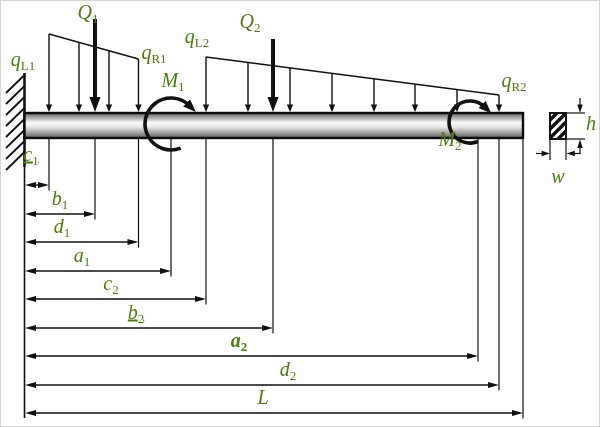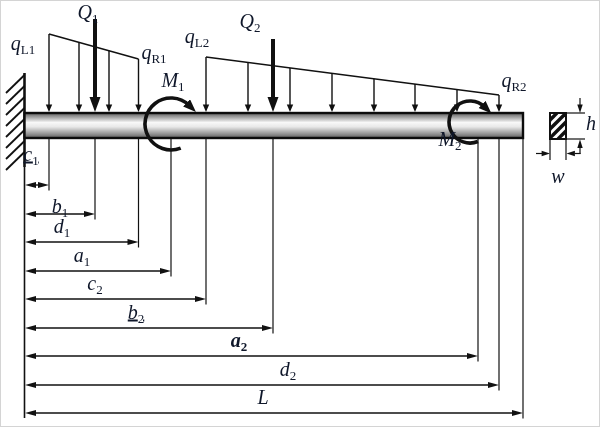--- a/index.html
+++ b/index.html
@@ -4,21 +4,21 @@
 <style>
   html,body{margin:0;padding:0;background:#fff;}
   #figure{
     position:relative;width:600px;height:427px;background:#ffffff;
     border:1px solid #d4d4d4;box-sizing:border-box;overflow:hidden;
     font-family:"Liberation Serif", serif;
   }
   #diagram{position:absolute;left:0;top:0;}
   .lbl{
     position:absolute;transform:translate(-50%,-50%);
-    font-style:italic;font-size:20px;color:#0f172a;line-height:1;
+    font-style:italic;font-size:20px;color:#4d7c0f;line-height:1;
     white-space:nowrap;user-select:none;
   }
   .lbl .s{font-style:normal;font-size:13px;vertical-align:-4px;letter-spacing:0;}
 </style>
 </head>
 <body>
 
 <div id="figure">
 
   <svg id="diagram" width="600" height="427" viewBox="0 0 600 427">
@@ -207,33 +207,33 @@
           <line x1="535" y1="152.5" x2="541" y2="152.5"></line>
           <polygon points="549,152.5 540.6,149.8 540.6,155.2" stroke="none"></polygon>
           <line x1="573.5" y1="152.5" x2="579.5" y2="152.5"></line>
           <polygon points="565.5,152.5 573.9,149.8 573.9,155.2" stroke="none"></polygon>
         </g>
       </g>
     </g>
   </svg>
 
   <div id="labels">
-    <div class="lbl" style="left:22px;top:43px"><span class="b">q</span><span class="s">L1</span></div>
+    <div class="lbl" style="left:22px;top:59px"><span class="b">q</span><span class="s">L1</span></div>
     <div class="lbl" style="left:87px;top:12px"><span class="b">Q</span><span class="s">1</span></div>
     <div class="lbl" style="left:153px;top:52px"><span class="b">q</span><span class="s">R1</span></div>
     <div class="lbl" style="left:172px;top:80px"><span class="b">M</span><span class="s">1</span></div>
     <div class="lbl" style="left:196px;top:36px"><span class="b">q</span><span class="s">L2</span></div>
     <div class="lbl" style="left:249px;top:21px"><span class="b">Q</span><span class="s">2</span></div>
     <div class="lbl" style="left:513px;top:80px"><span class="b">q</span><span class="s">R2</span></div>
     <div class="lbl" style="left:449px;top:139px"><span class="b">M</span><span class="s">2</span></div>
     <div class="lbl" style="left:590px;top:123px"><span class="b">h</span><span class="s"></span></div>
     <div class="lbl" style="left:557px;top:176px"><span class="b">w</span><span class="s"></span></div>
   <div class="lbl" style="left: 30px; top: 154px; text-decoration: underline;"><span class="b">c</span><span class="s">1</span></div>
-      <div class="lbl" style="left: 59px; top: 206px;"><span class="b">b</span><span class="s">1</span></div>
+      <div class="lbl" style="left: 59px; top: 198px;"><span class="b">b</span><span class="s">1</span></div>
       <div class="lbl" style="left: 61px; top: 226px;"><span class="b">d</span><span class="s">1</span></div>
       <div class="lbl" style="left: 81px; top: 255px;"><span class="b">a</span><span class="s">1</span></div>
-      <div class="lbl" style="left: 94px; top: 283px; text-align: right;"><span class="b">c</span><span class="s">2</span></div>
+      <div class="lbl" style="left: 110px; top: 283px; text-align: right;"><span class="b">c</span><span class="s">2</span></div>
       <div class="lbl" style="left: 135px; top: 312px; text-decoration: underline;"><span class="b">b</span><span class="s">2</span></div>
       <div class="lbl" style="left: 238px; top: 340px; font-weight: bold;"><span class="b">a</span><span class="s">2</span></div>
       <div class="lbl" style="left: 256px; top: 369px; margin-left: 31px;"><span class="b">d</span><span class="s">2</span></div>
       <div class="lbl" style="left: 262px; top: 397px;"><span class="b">L</span><span class="s"></span></div>
     </div>
 </div>
 
 </body></html>

